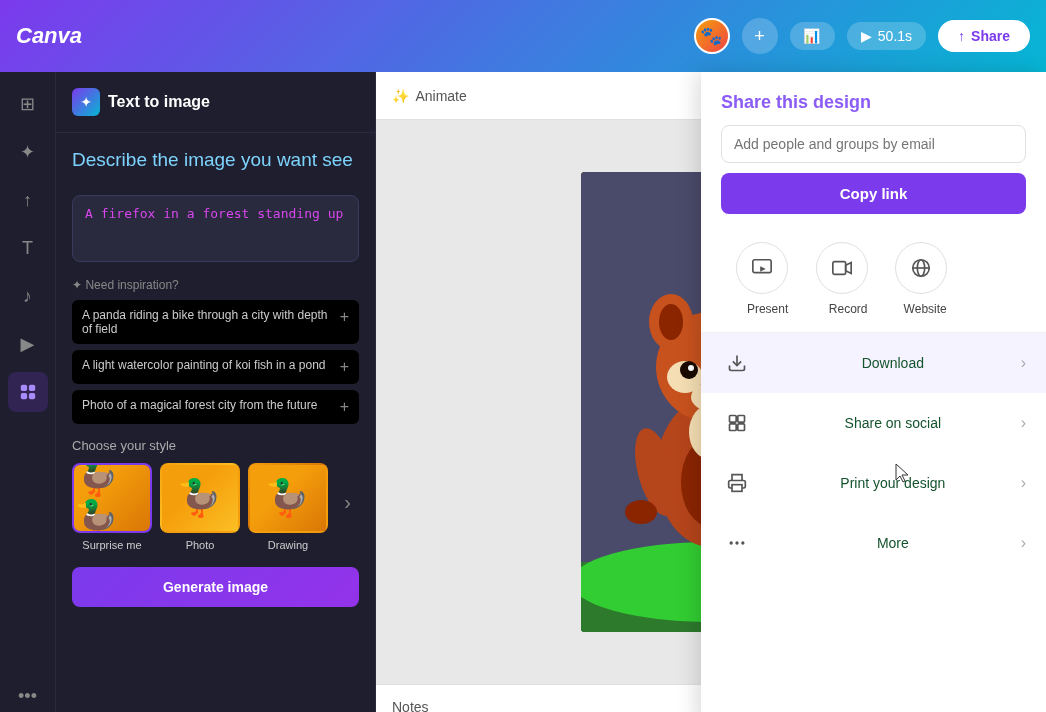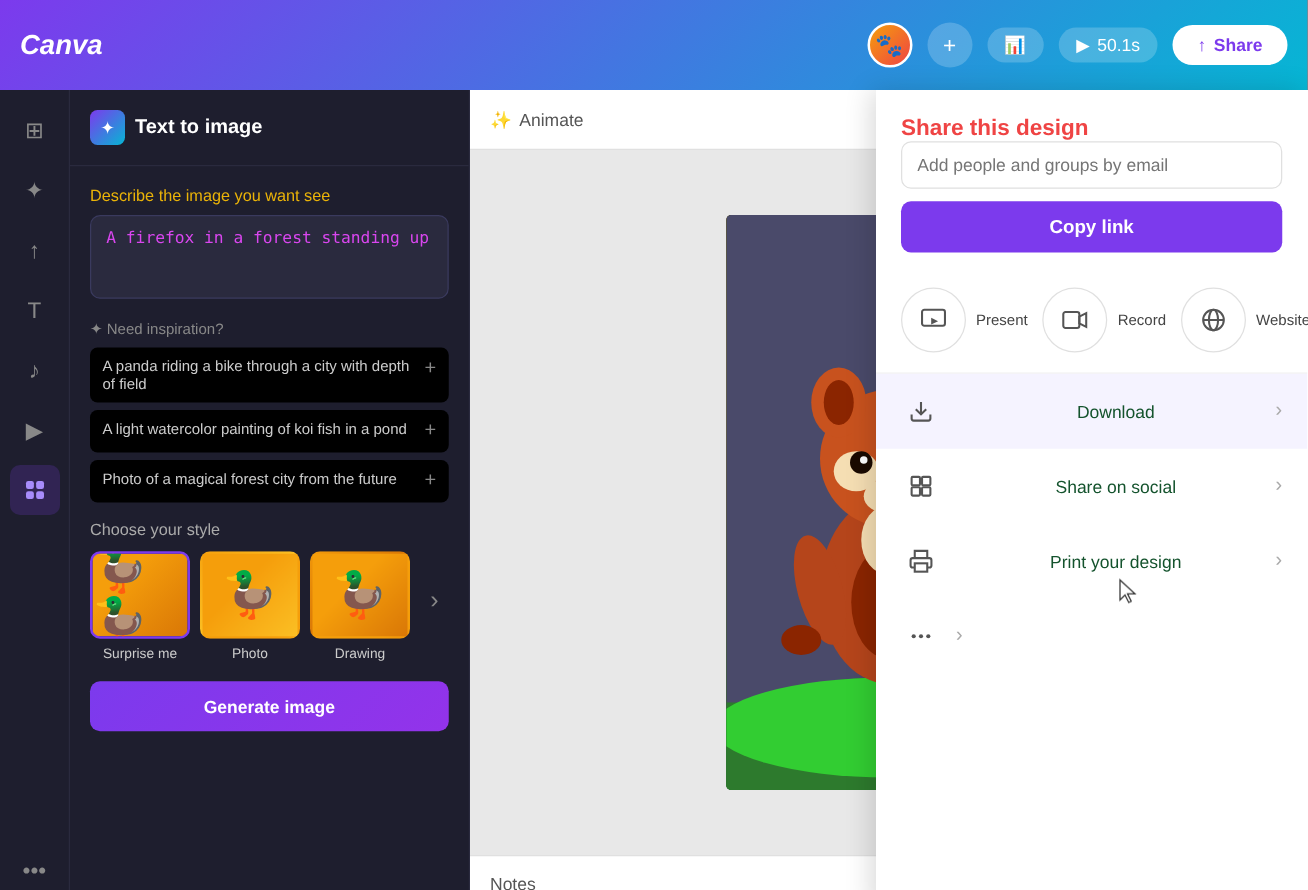--- a/index.html
+++ b/index.html
@@ -137,23 +137,23 @@
       font-size: 16px;
       font-weight: 600;
       color: white;
     }
     .panel-content {
       padding: 16px;
       overflow-y: auto;
       flex: 1;
     }
     .describe-label {
-      color: #eab308;
-      font-size: 13px;
-      margin-bottom: 8px;
+      color: #7dd3fc;
+      font-size: 19px;
+      margin-bottom: 24px;
     }
     .describe-input {
       width: 100%;
       background: #2a2a3e;
       border: 1px solid #3a3a5e;
       border-radius: 8px;
       padding: 10px 12px;
       color: #d946ef;
       font-size: 13px;
       resize: none;
@@ -355,22 +355,22 @@
       z-index: 20;
       height: 100%;
       overflow-y: auto;
     }
     .share-panel-header {
       padding: 20px 20px 12px;
     }
     .share-panel-title {
       font-size: 18px;
       font-weight: 700;
-      color: #ef4444;
-      margin-bottom: 0;
+      color: #8b5cf6;
+      margin-bottom: 12px;
     }
     .email-input {
       width: 100%;
       border: 1px solid #e0e0e0;
       border-radius: 8px;
       padding: 10px 12px;
       font-size: 14px;
       color: #999;
       outline: none;
       margin-bottom: 10px;
@@ -388,22 +388,22 @@
     }
     .share-actions-grid {
       display: grid;
       grid-template-columns: repeat(4, 1fr);
       gap: 12px;
       padding: 16px 20px;
       border-bottom: 1px solid #f0f0f0;
     }
     .share-action-item {
       display: flex;
-      flex-direction: row;
-      align-items: center;
+      flex-direction: column;
+      align-items: flex-end;
       gap: 8px;
       cursor: pointer;
     }
     .share-action-icon {
       width: 52px; height: 52px;
       border-radius: 50%;
       border: 1.5px solid #e0e0e0;
       display: flex; align-items: center; justify-content: center;
       font-size: 20px;
       color: #555;
@@ -676,20 +676,21 @@
       </div>
 
       <div class="share-list-item">
         <div class="share-list-icon">
           <svg width="20" height="20" viewBox="0 0 24 24" fill="#555">
             <circle cx="5" cy="12" r="2"></circle>
             <circle cx="12" cy="12" r="2"></circle>
             <circle cx="19" cy="12" r="2"></circle>
           </svg>
         </div>
+        <span class="share-list-label">More</span>
         <span class="share-list-chevron">›</span>
       </div>
     </div>
 
     <div style="position:absolute; right:130px; top:390px; pointer-events:none; z-index:30;">
       <svg width="24" height="24" viewBox="0 0 24 24">
         <path d="M4 2 L4 18 L8 14 L11 20 L13 19 L10 13 L16 13 Z" fill="white" stroke="#333" stroke-width="1"></path>
       </svg>
     </div>
   </div>

